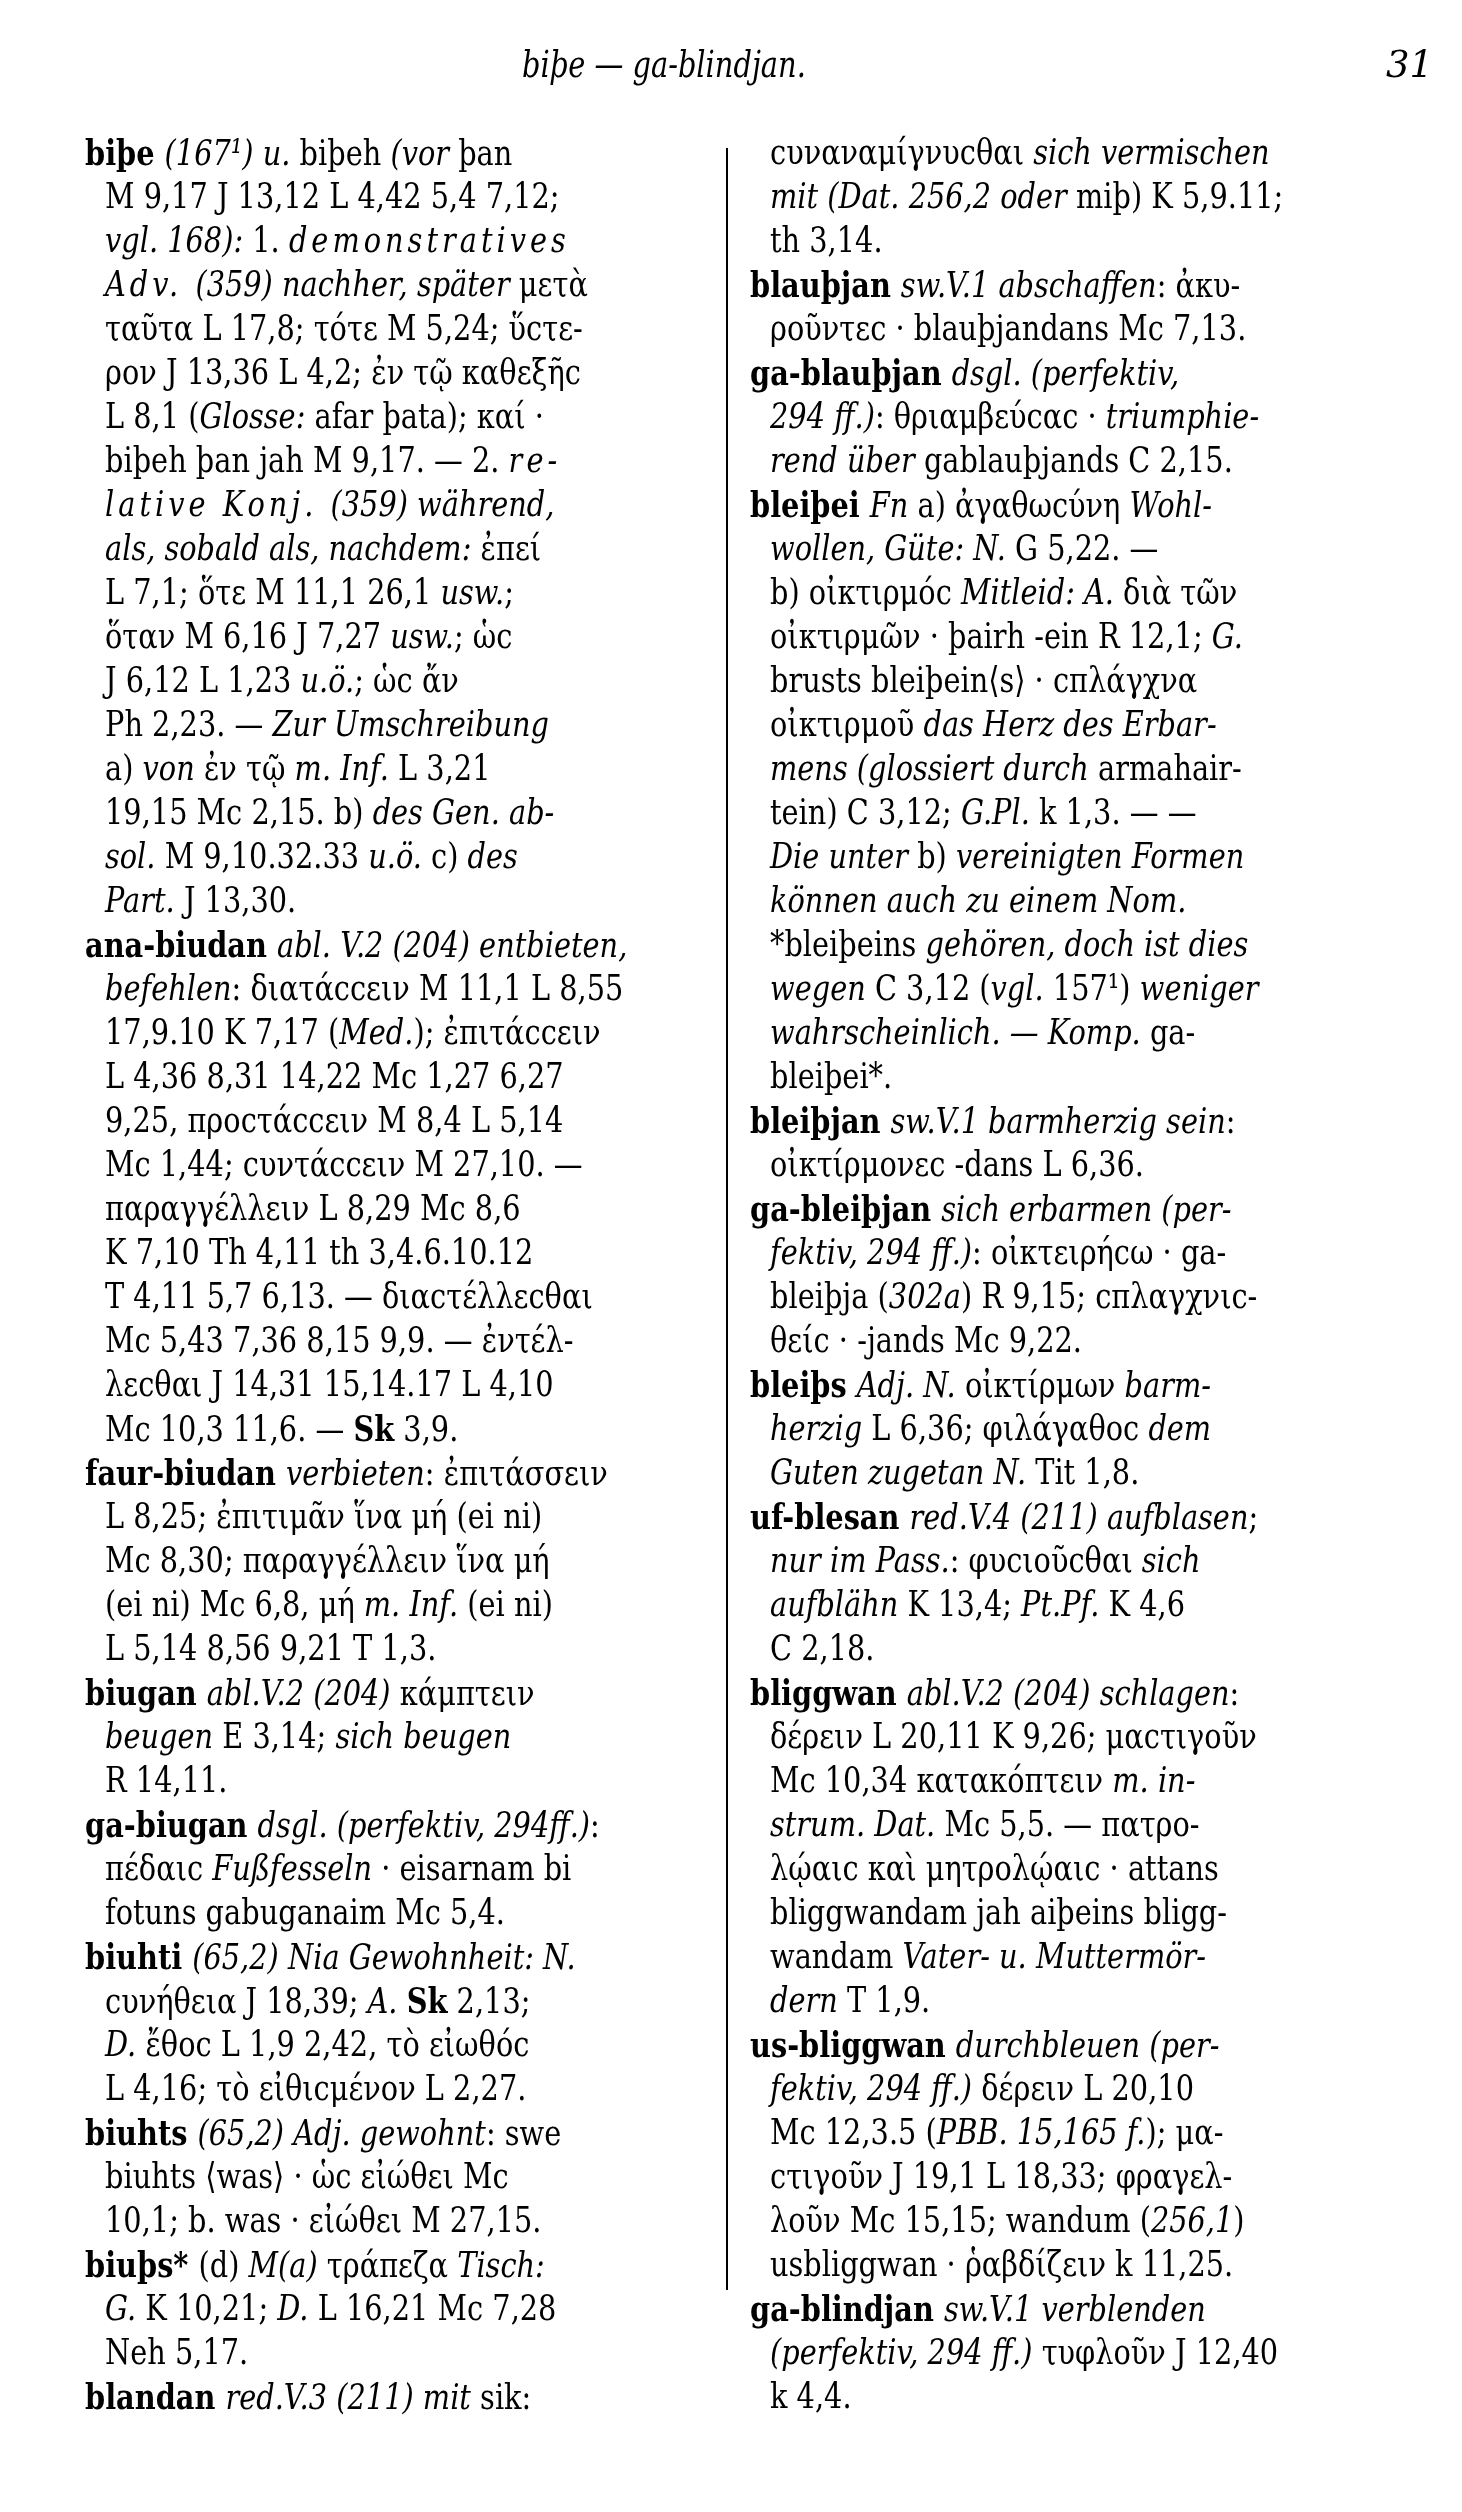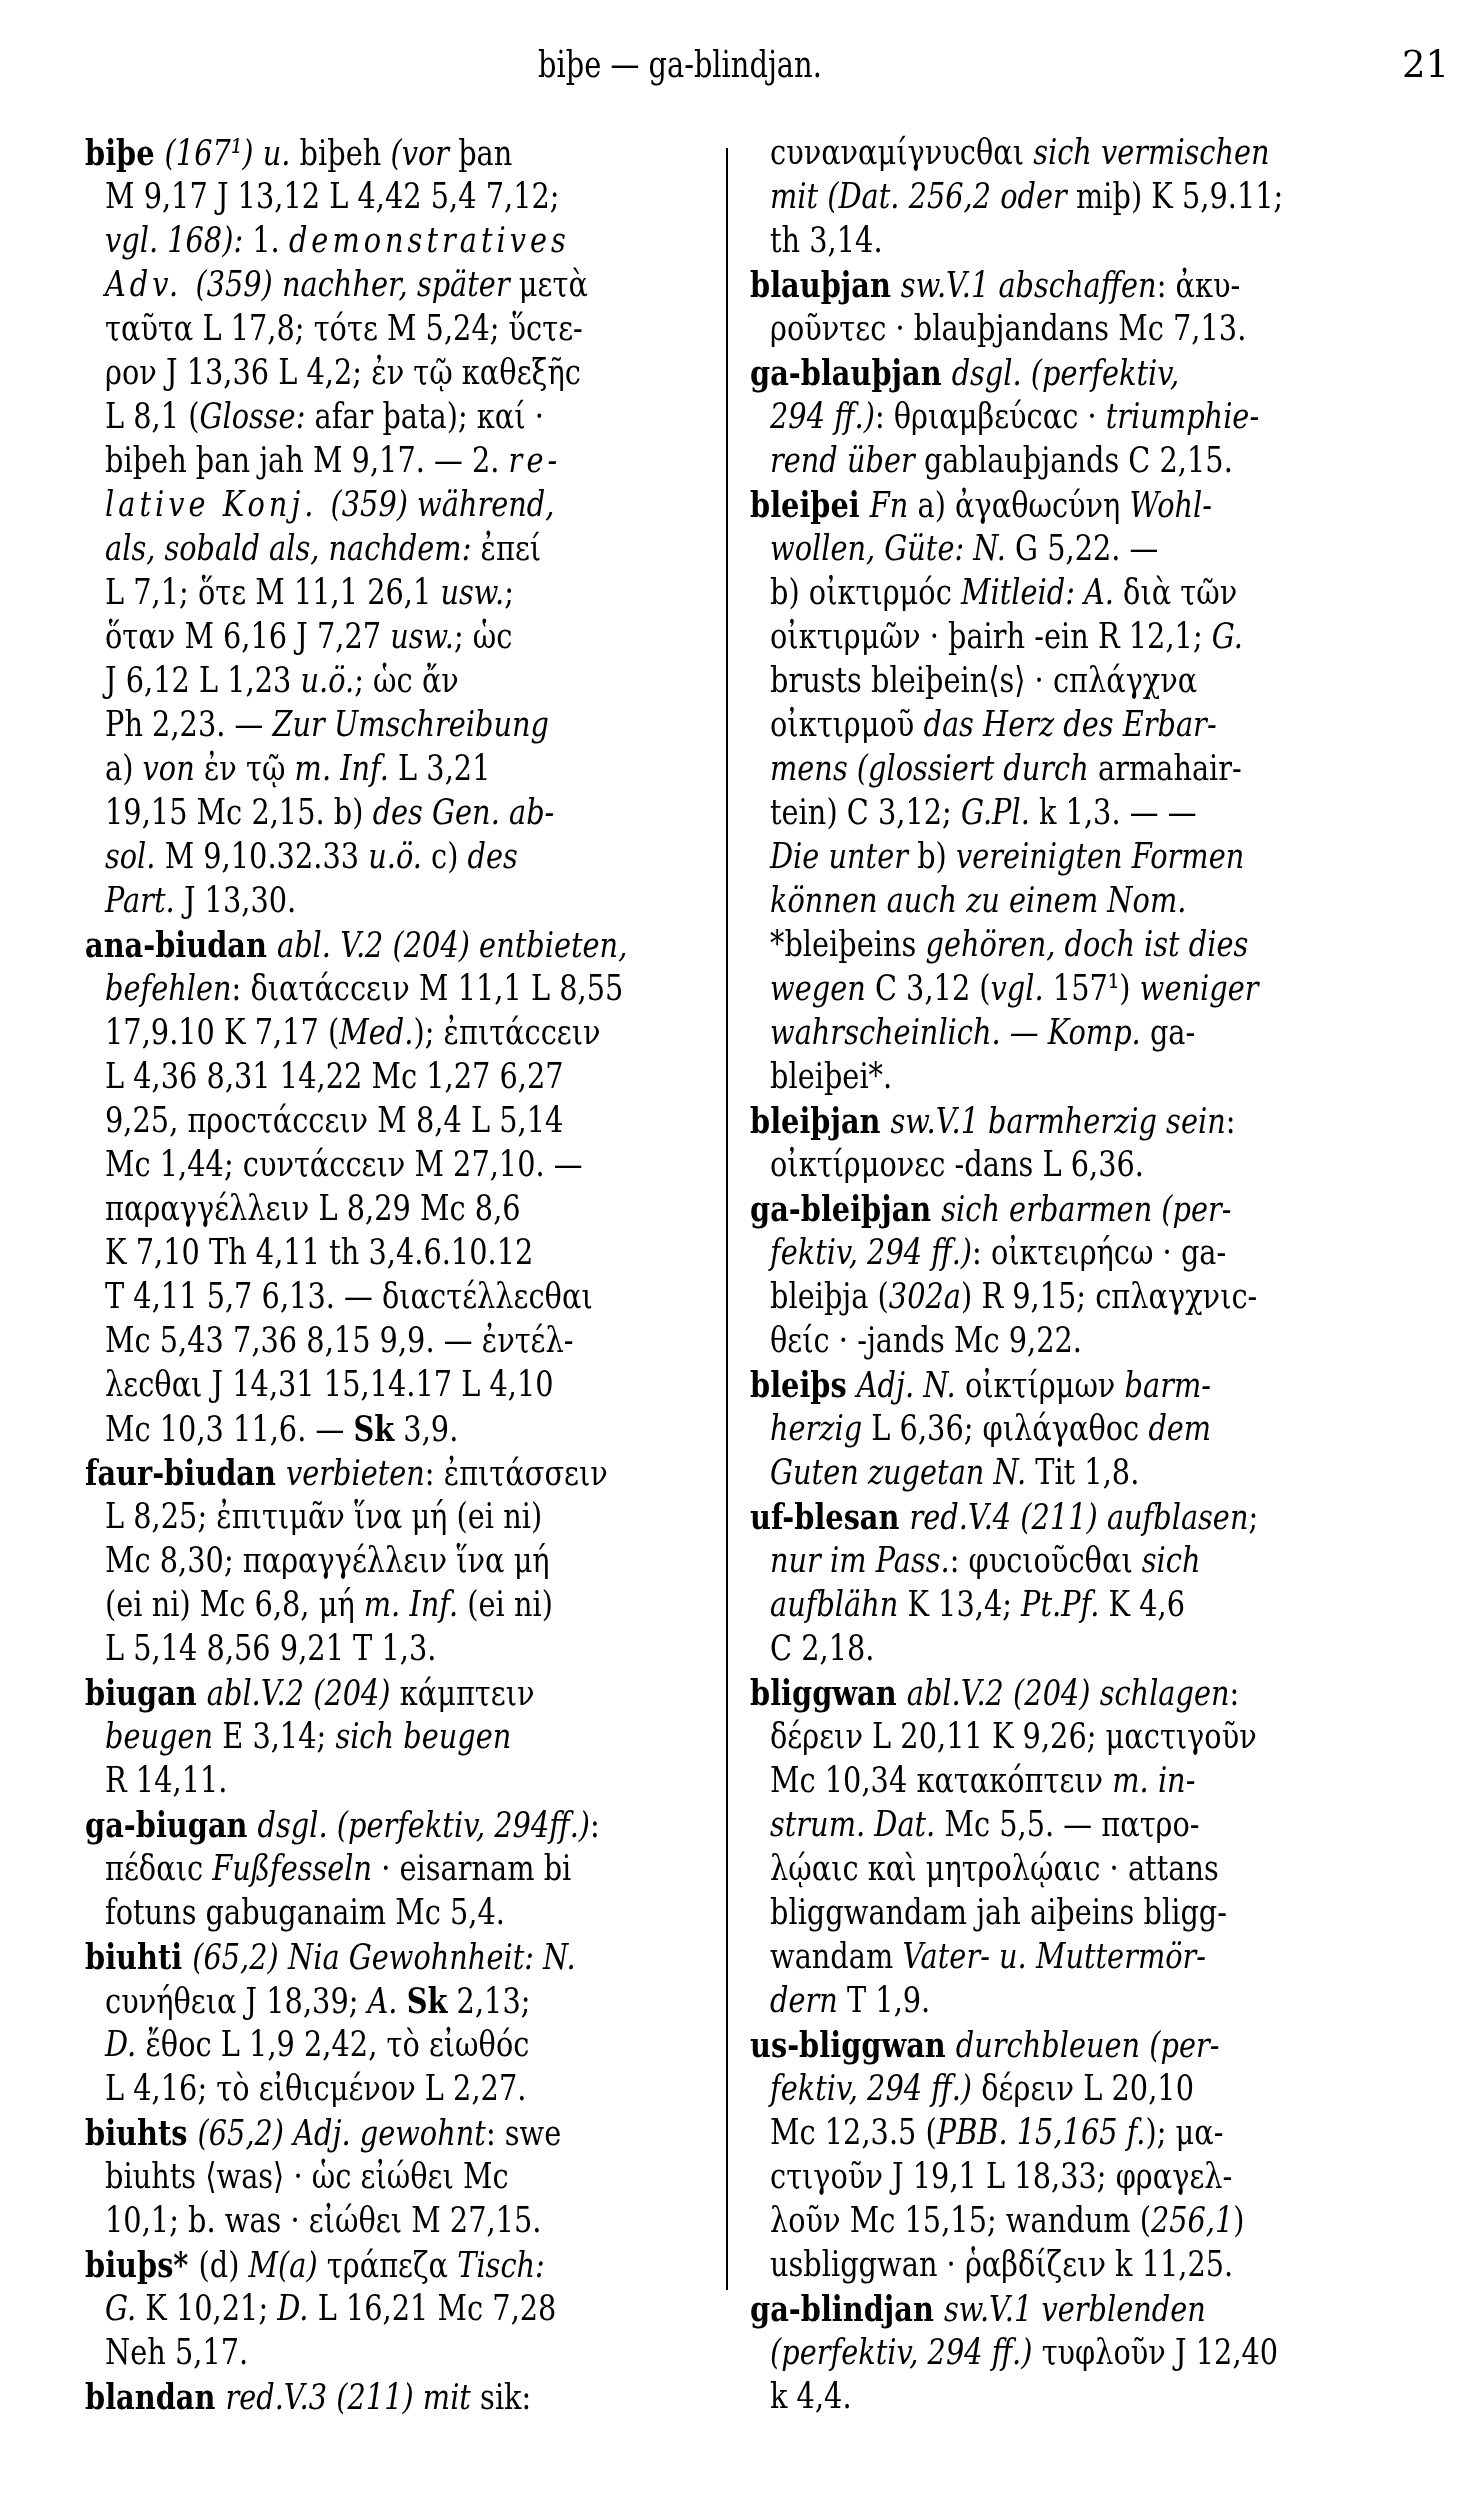--- a/index.html
+++ b/index.html
@@ -1,38 +1,38 @@
 <!DOCTYPE html>
 <html style="font-size:10px"><head>
 <meta charset="utf-8">
 <style>
   html, body { margin: 0; padding: 0; background: #ffffff; }
   body { width: 1463px; height: 2512px; position: relative; overflow: hidden;
          font-family: "DejaVu Serif", "Liberation Serif", serif; color: #000; }
-  .header { position: absolute; top: 37px; left: 16px; width: 1203px; height: 56px; }
+  .header { position: absolute; top: 37px; left: 0; width: 1203px; height: 56px; font-style: italic; }
   .running-head { position: absolute; left: 522px; top: 0; font-size: 37px; line-height: 56px;
                   transform: scaleX(0.78); transform-origin: left center; white-space: nowrap; }
   .page-number { position: absolute; left: 1386px; top: 0; font-size: 37px; line-height: 56px; }
   .column { position: absolute; top: 130px; width: 648px; }
   .col-left { left: 41px; margin-left: 44px; }
   .col-right { left: 750px; }
   .divider { position: absolute; left: 726px; top: 148px; width: 1.9px; height: 2142px; background: #000; }
   .line { height: 44px; line-height: 44px; font-size: 36px; white-space: nowrap;
           transform: scaleX(0.80); transform-origin: left center; }
   .line.indent { padding-left: 25px; }
   .it { font-style: italic; }
   .b { font-weight: bold; }
   .sp { font-style: italic; letter-spacing: 5px; }
 </style>
 </head>
 <body>
 
 <div class="header">
   <div class="running-head">biþe — ga-blindjan.</div>
-  <div class="page-number">21</div>
+  <div class="page-number">31</div>
 </div>
 
 <div class="column col-left" id="col-0">
     <div class="line"><span class="b">biþe </span><span class="it">(167¹) u. </span><span>biþeh </span><span class="it">(vor </span><span>þan</span></div>
     <div class="line indent"><span>M 9,17 J 13,12 L 4,42 5,4 7,12;</span></div>
     <div class="line indent"><span class="it">vgl. 168): </span><span>1. </span><span class="sp">demonstratives</span></div>
     <div class="line indent"><span class="sp">Adv. </span><span class="it">(359) nachher, später </span><span>μετὰ</span></div>
     <div class="line indent"><span>ταῦτα L 17,8; τότε M 5,24; ὕcτε-</span></div>
     <div class="line indent"><span>ρον J 13,36 L 4,2; ἐν τῷ καθεξῆc</span></div>
     <div class="line indent"><span>L 8,1 (</span><span class="it">Glosse: </span><span>afar þata); καί ·</span></div>

